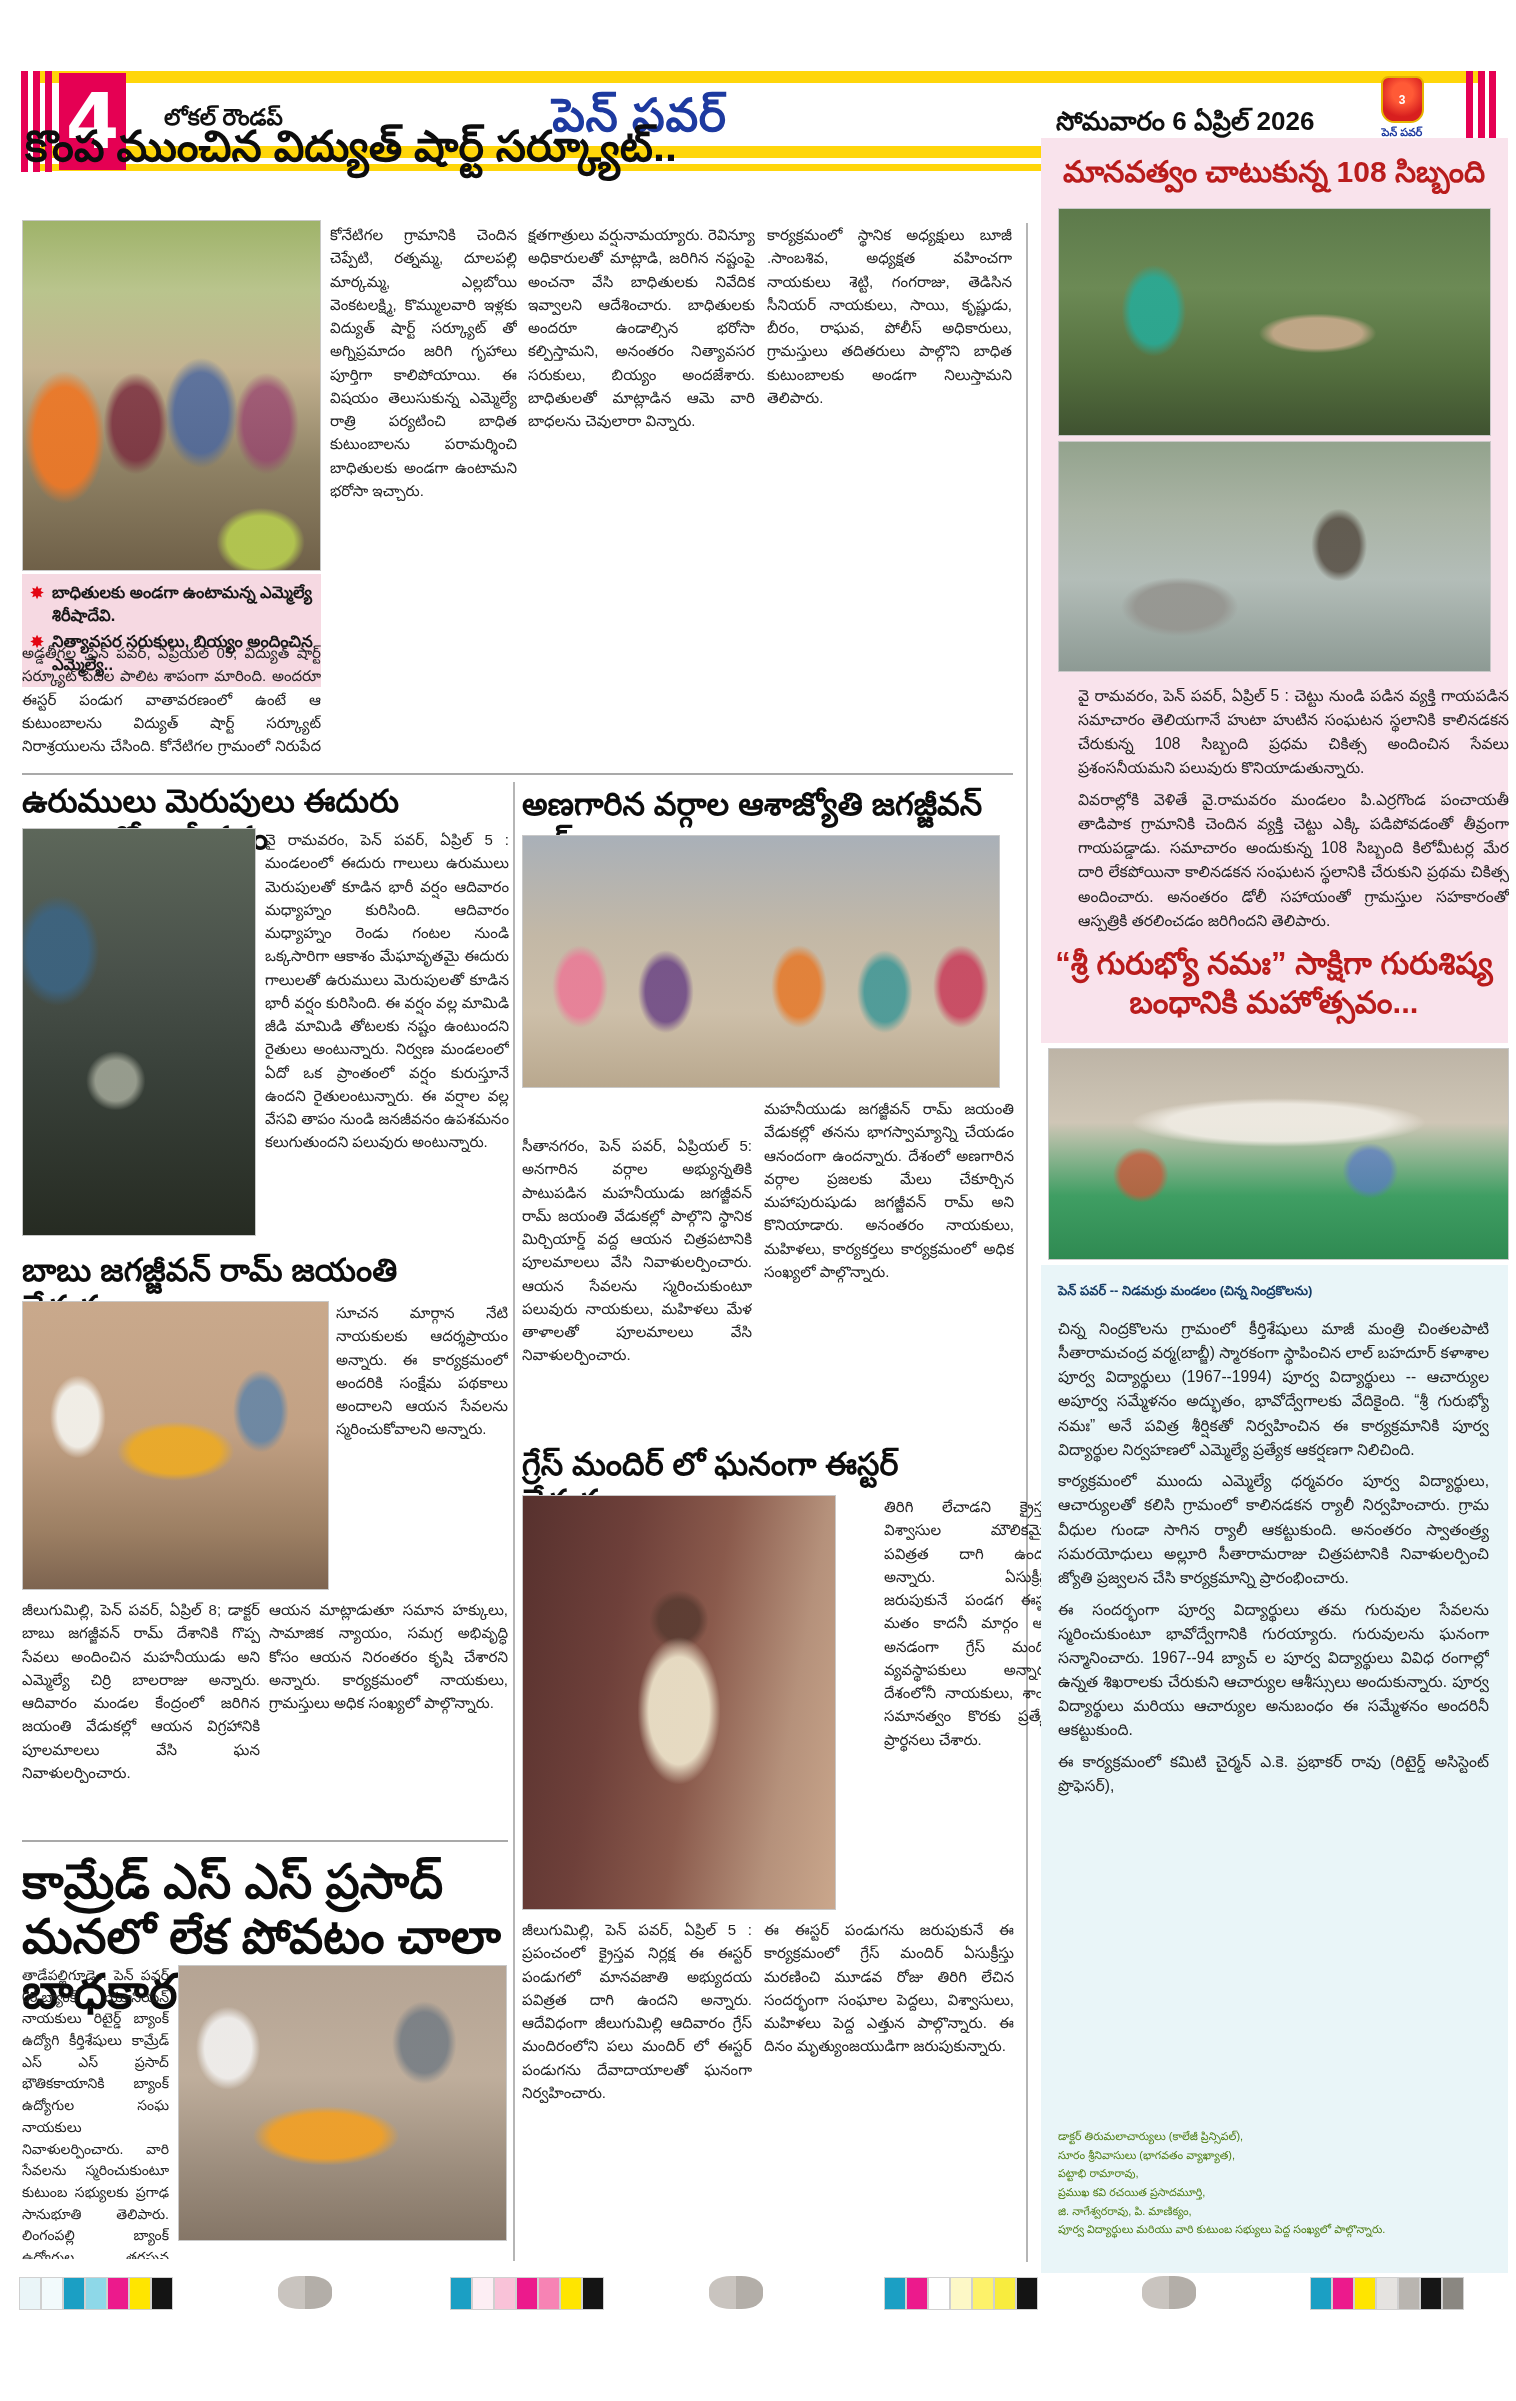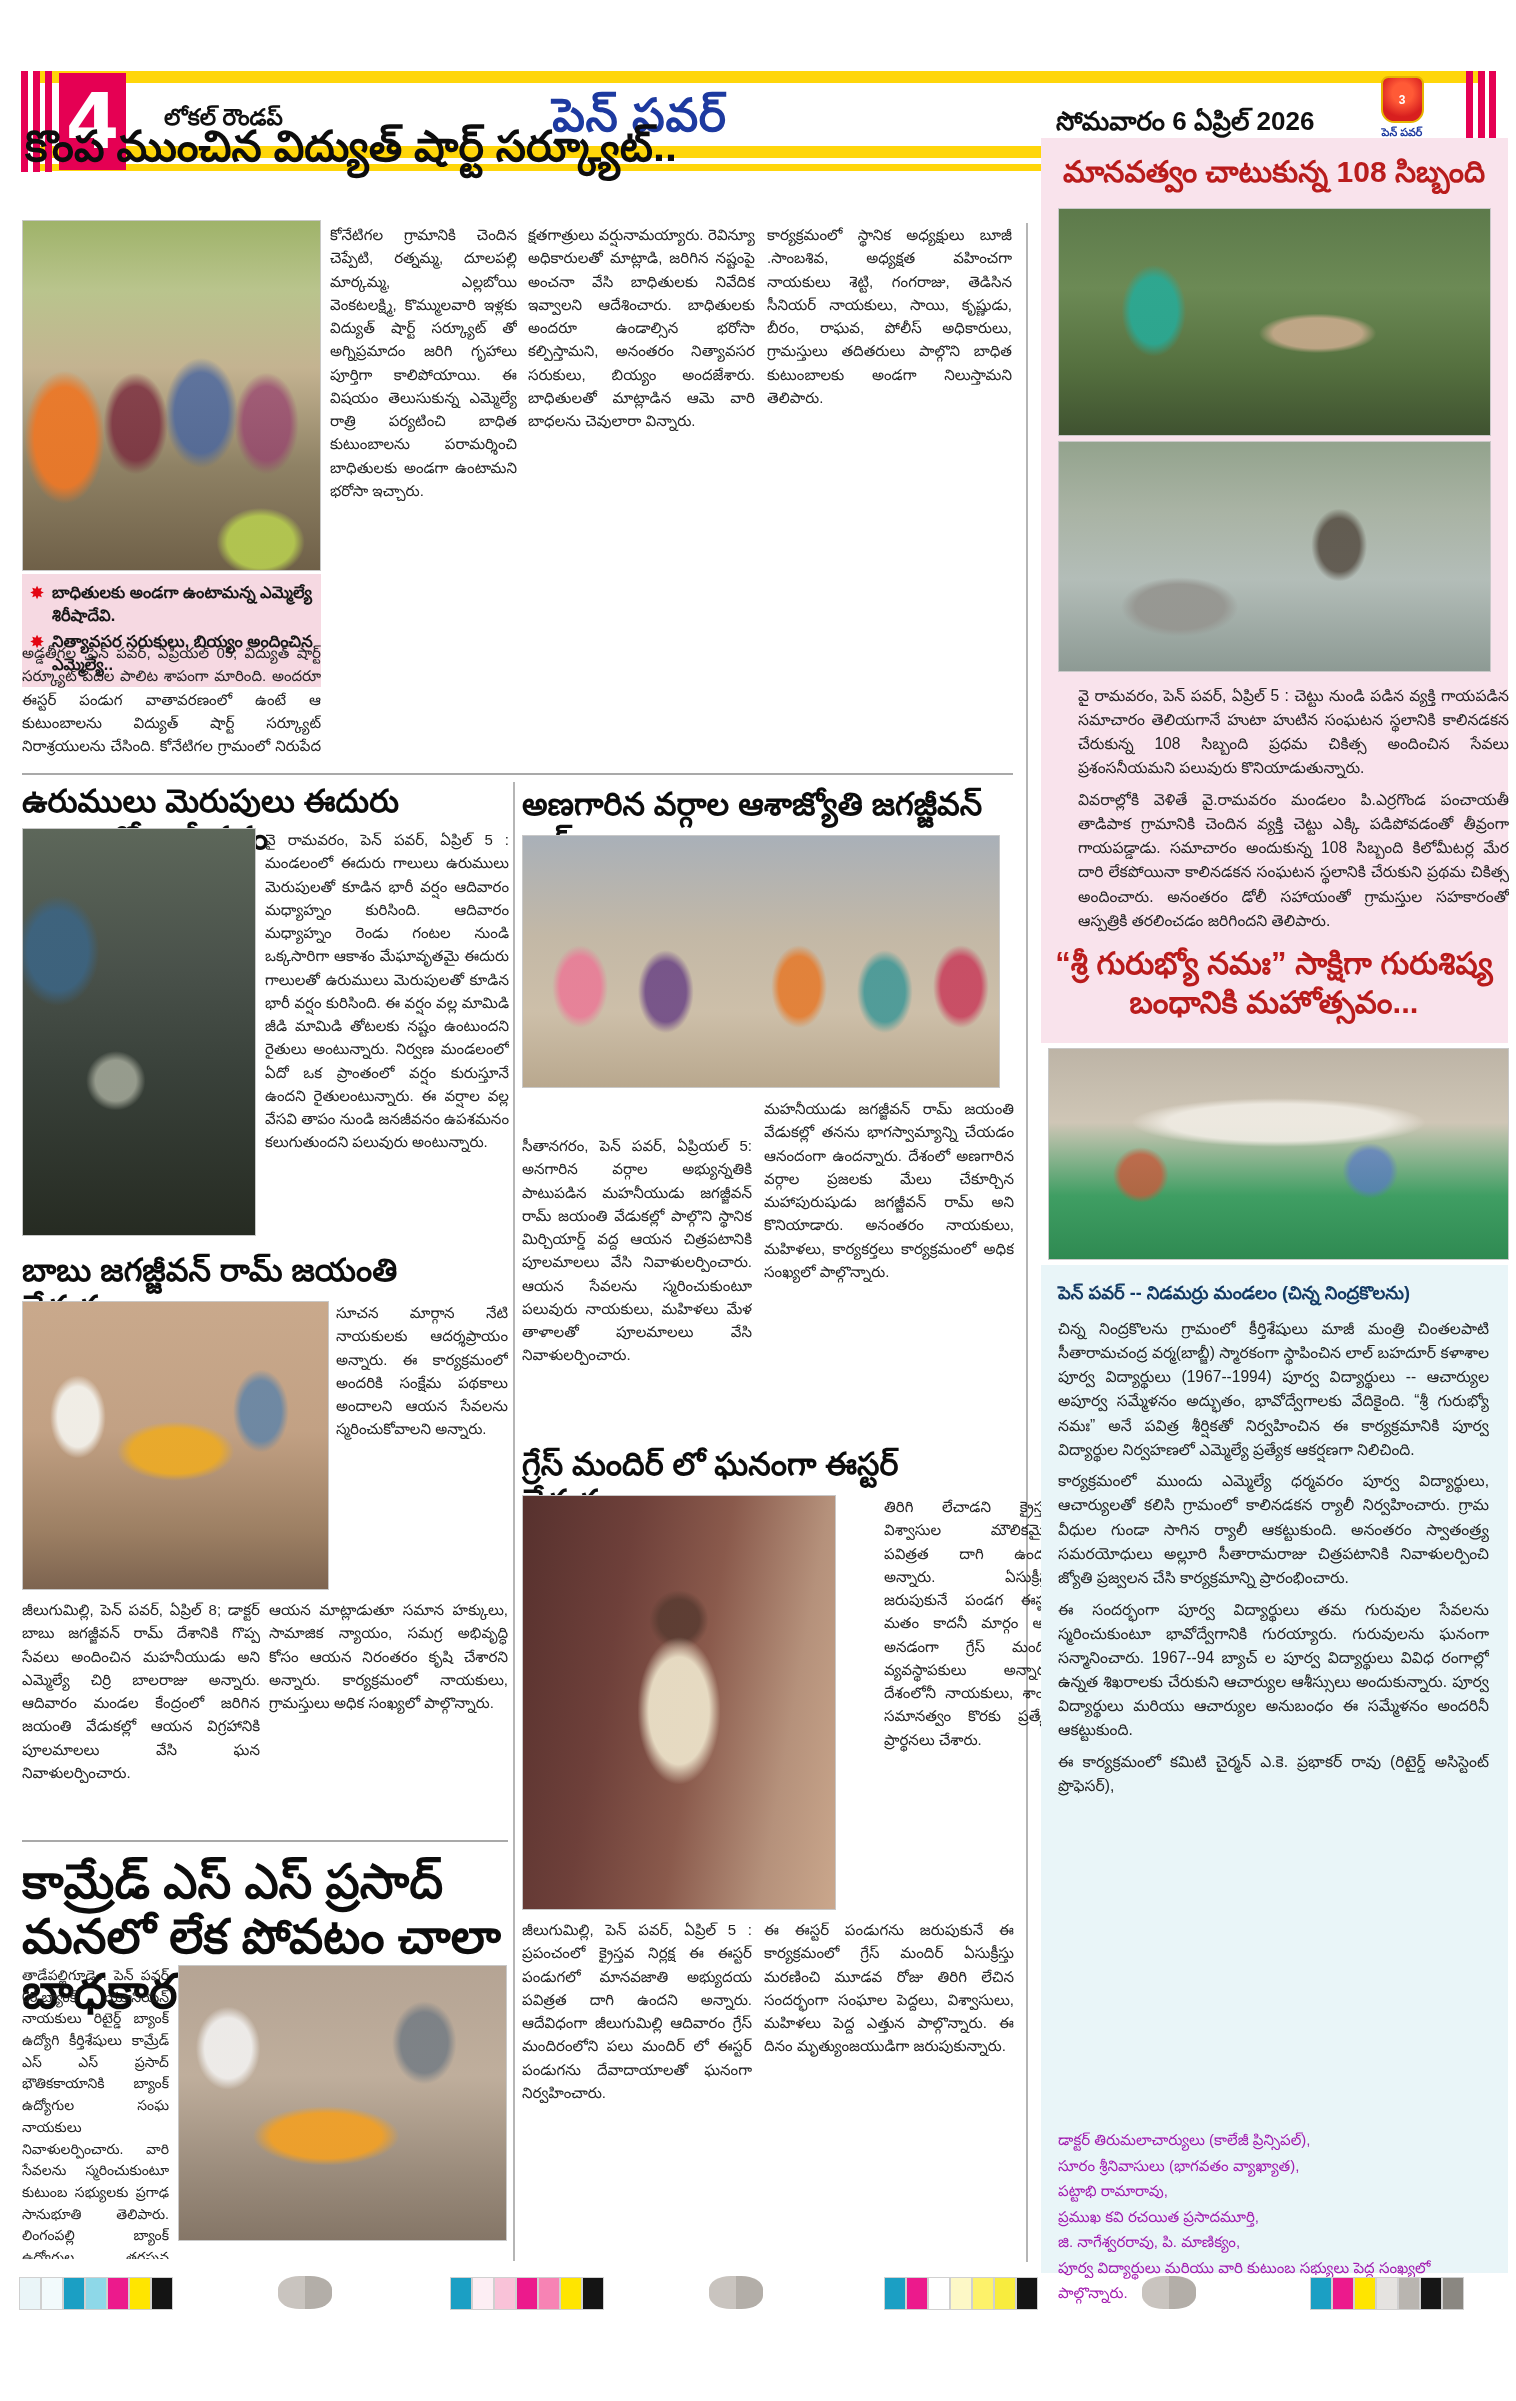--- a/index.html
+++ b/index.html
@@ -26,22 +26,22 @@
   .body-col{font-size:15px;line-height:1.55;color:#222;text-align:justify;overflow:hidden;}
   .body-col p{margin:0 0 7.4px 0;}
   .photo{border:0.7px solid #c8c8c8;}
   .caption-box{background:#f6d9e2;padding:6px 7.4px;font-size:16.4px;font-weight:bold;color:#161616;}
   .caption-line{display:flex;gap:7.4px;align-items:flex-start;margin:3px 0;}
   .star{color:#e30613;font-size:18px;line-height:1.2;}
   .rule-h{background:#a9a9a9;height:1.5px;}
   .rule-v{background:#b5b5b5;width:1.5px;}
   .pinkblock{background:#f9e3ec;}
   .blueblock{background:#e9f5f8;}
-  .byline{font-weight:bold;font-size:18px;color:#143a63;}
-  .credit-line{font-size:15px;line-height:1.7;color:#a21caf;}
+  .byline{font-weight:bold;font-size:13px;color:#143a63;}
+  .credit-line{font-size:11px;line-height:1.7;color:#4d7c0f;}
   
   .swatch-row{display:flex;height:31px;}
   .swatch{width:20px;height:31px;border:0.7px solid #d0d0d0;}
   .grayblob{width:54px;height:33px;border-radius:40%;
             background:linear-gradient(90deg,#c9c4bf 0 50%,#b3aea8 50% 100%);}
 </style>
 </head>
 <body>
 
 <div class="page">

